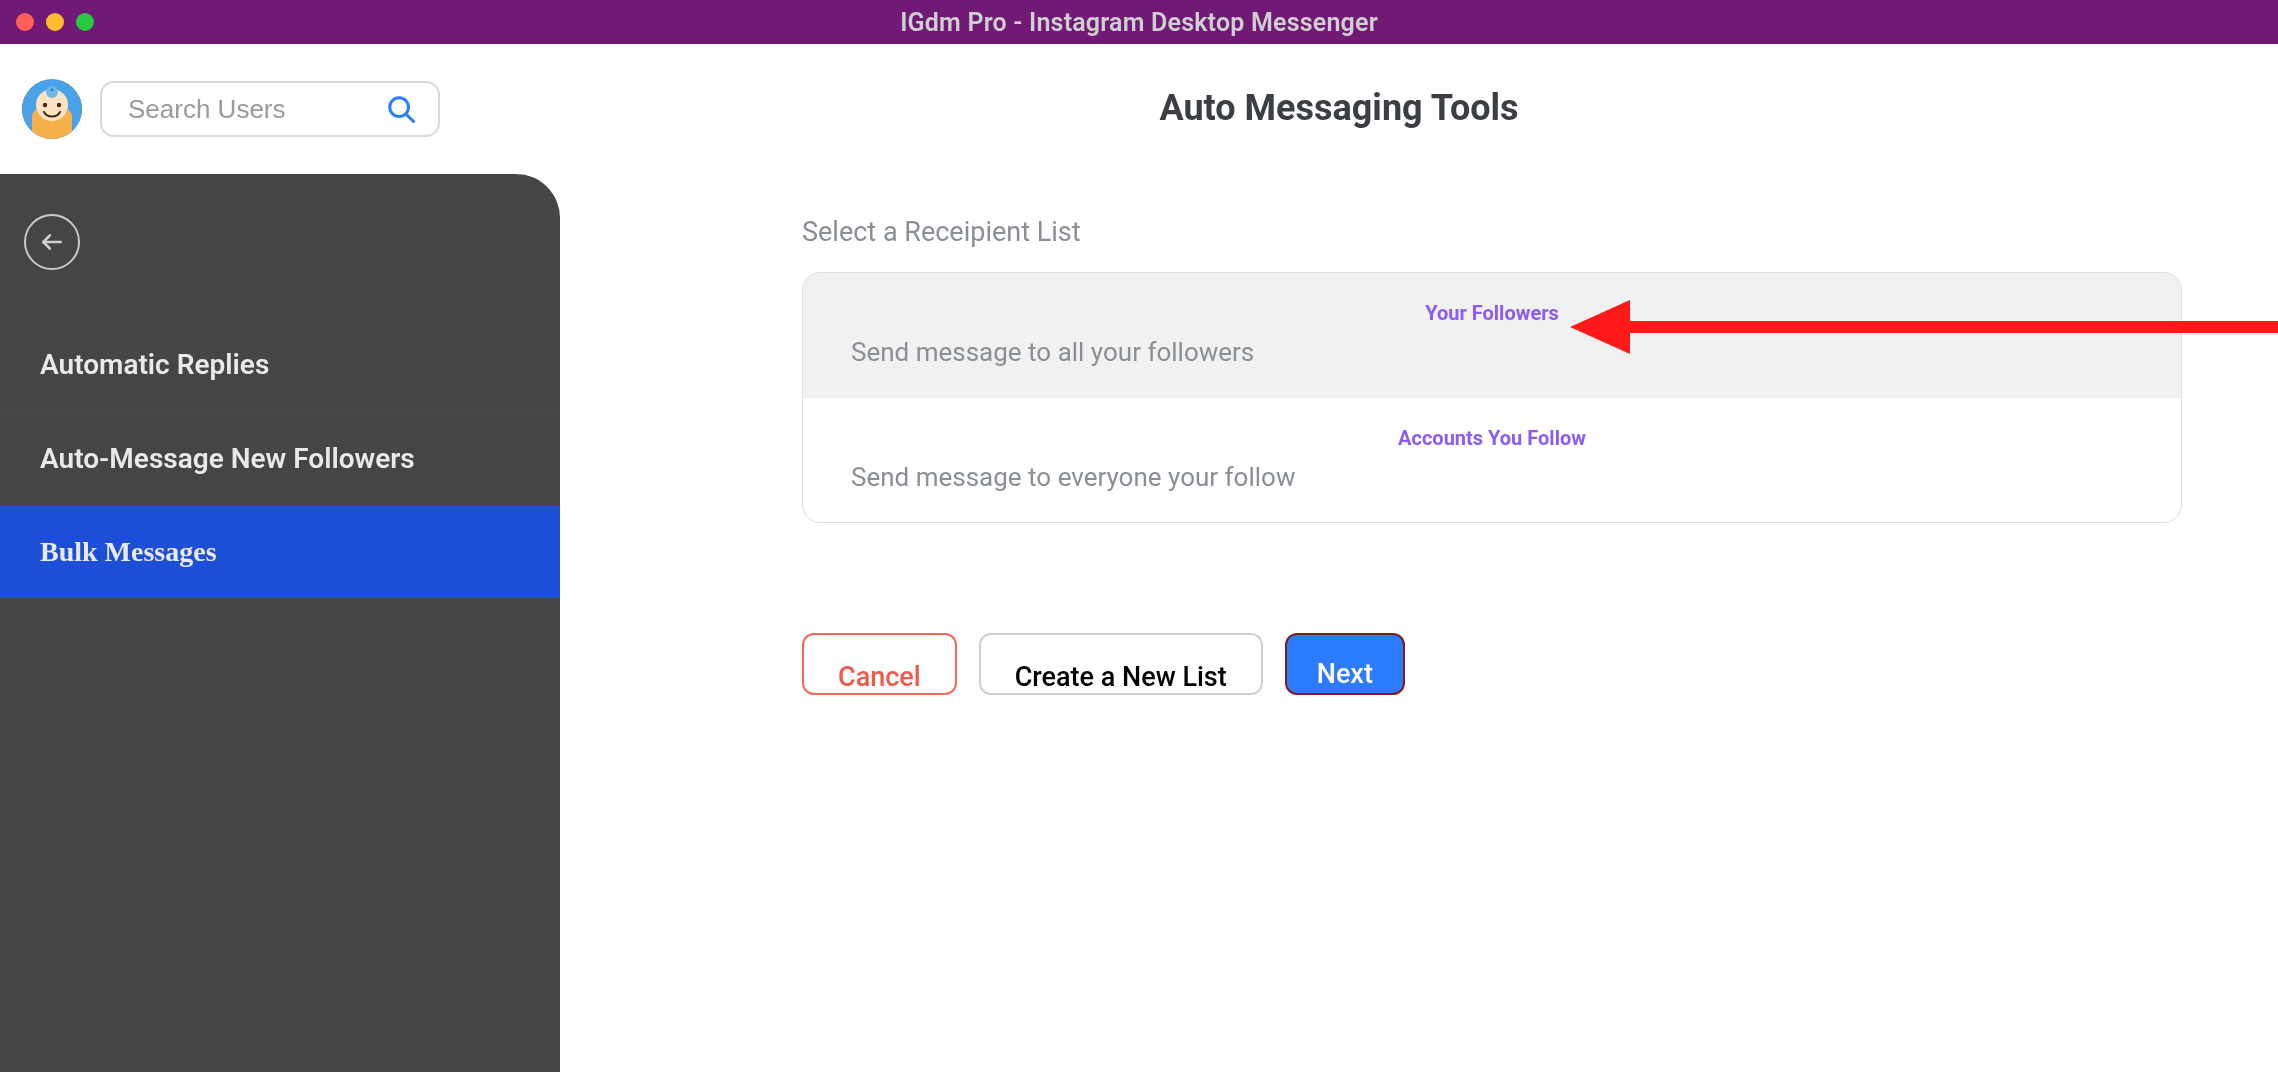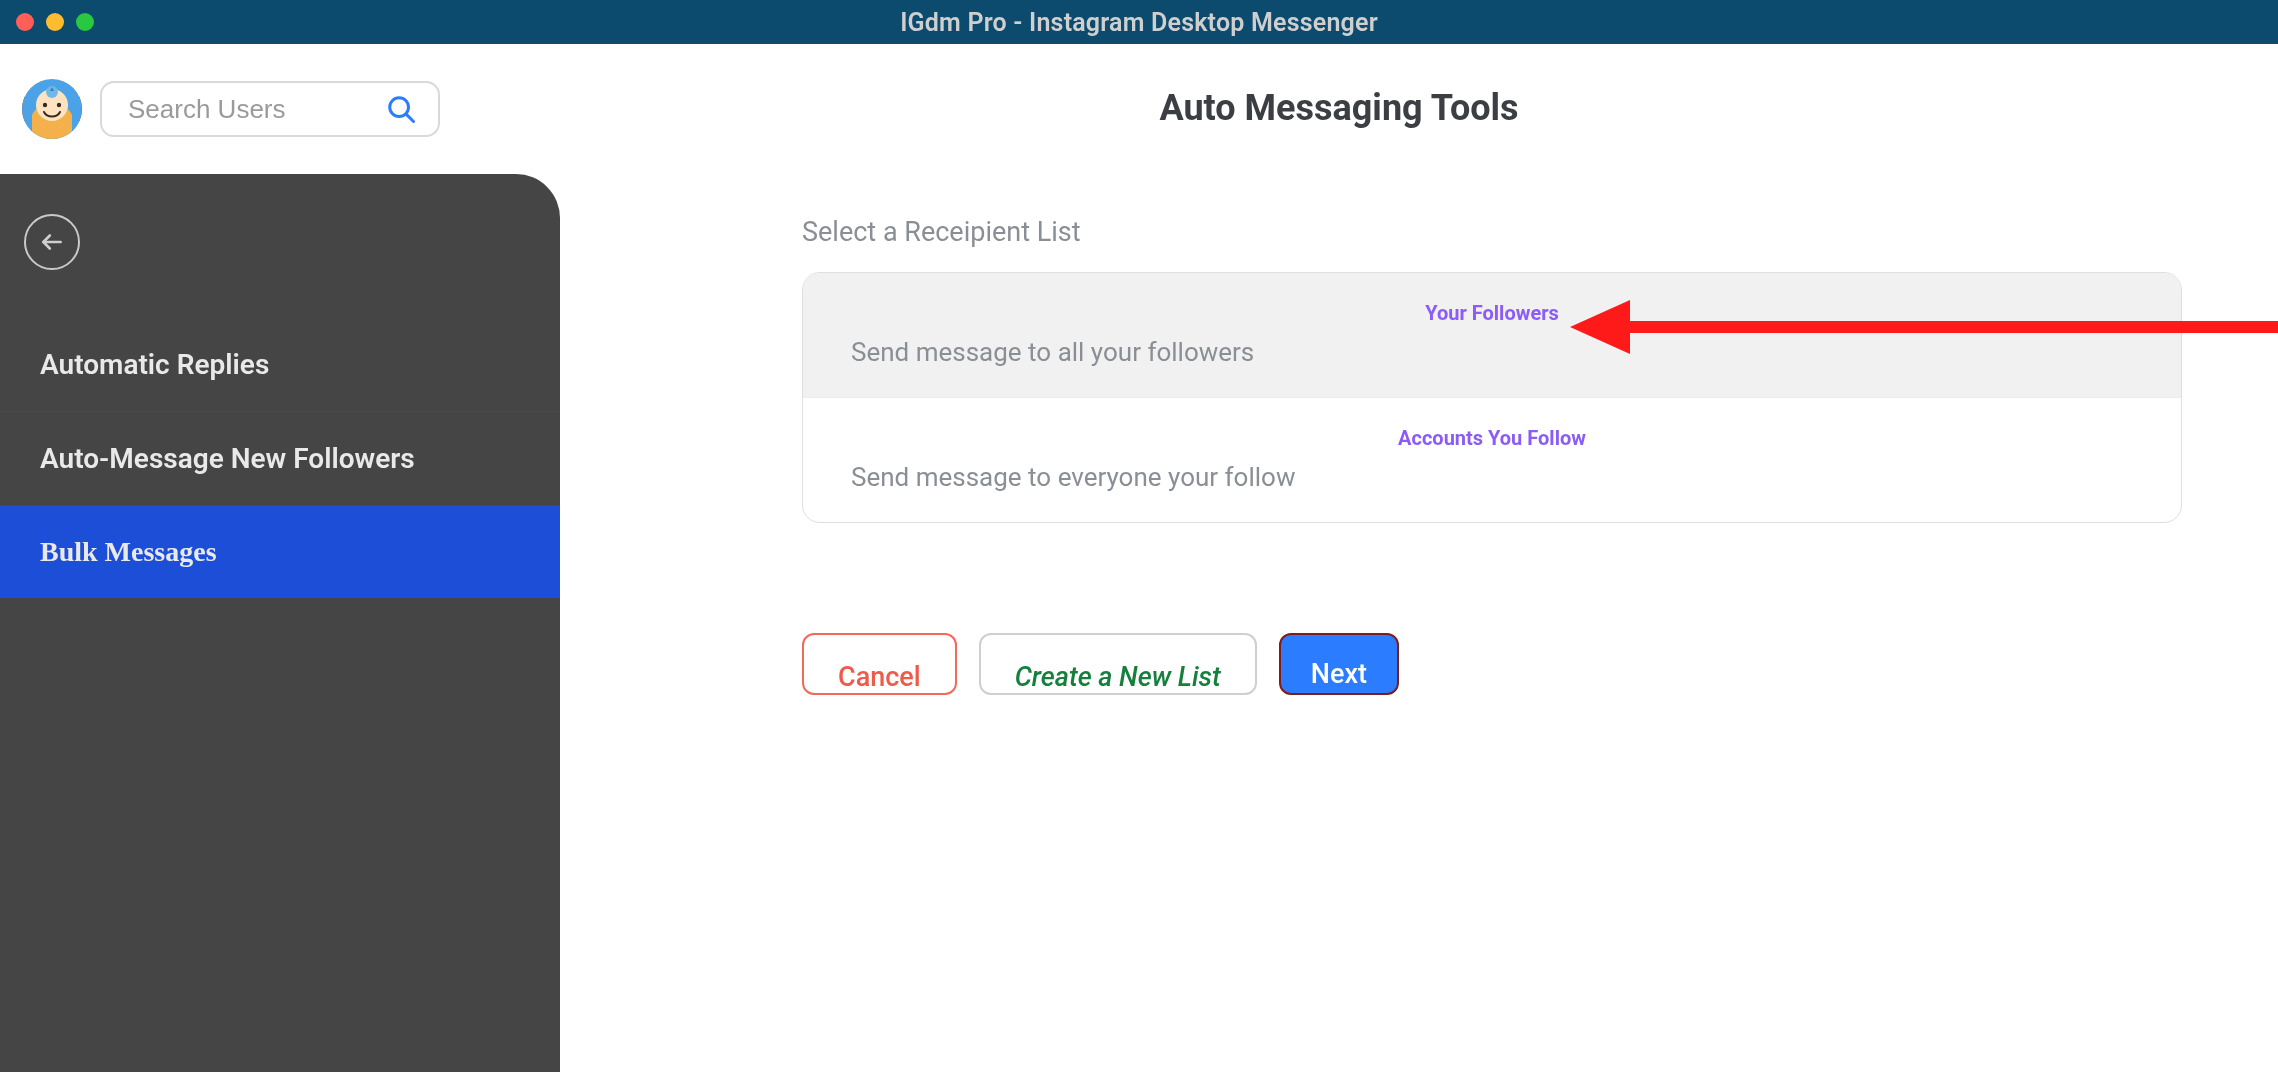--- a/index.html
+++ b/index.html
@@ -8,21 +8,21 @@
       background: #fff;
       width: 2278px;
       height: 1072px;
       overflow: hidden;
       position: relative;
     }
 
     
     .titlebar {
       height: 44px;
-      background: #0c4a6e;
+      background: #701a75;
       display: flex;
       align-items: center;
       padding: 0 16px;
       position: relative;
     }
     .traffic {
       display: flex;
       gap: 12px;
     }
     .traffic span {
@@ -186,23 +186,22 @@
       cursor: pointer;
       user-select: none;
     }
     .btn-cancel {
       border: 2px solid #f26a5b;
       color: #ef5a4a;
       background: #fff;
     }
     .btn-default {
       border: 2px solid #cfcfcf;
-      color: #15803d;
+      color: #000000;
       background: #fff;
-      font-style: italic;
     }
     .btn-primary {
       border: 2px solid #7f1d1d;
       background: #2b7cff;
       color: #fff;
       padding: 3px 30px;
     }
 
     
     .annot-arrow {

